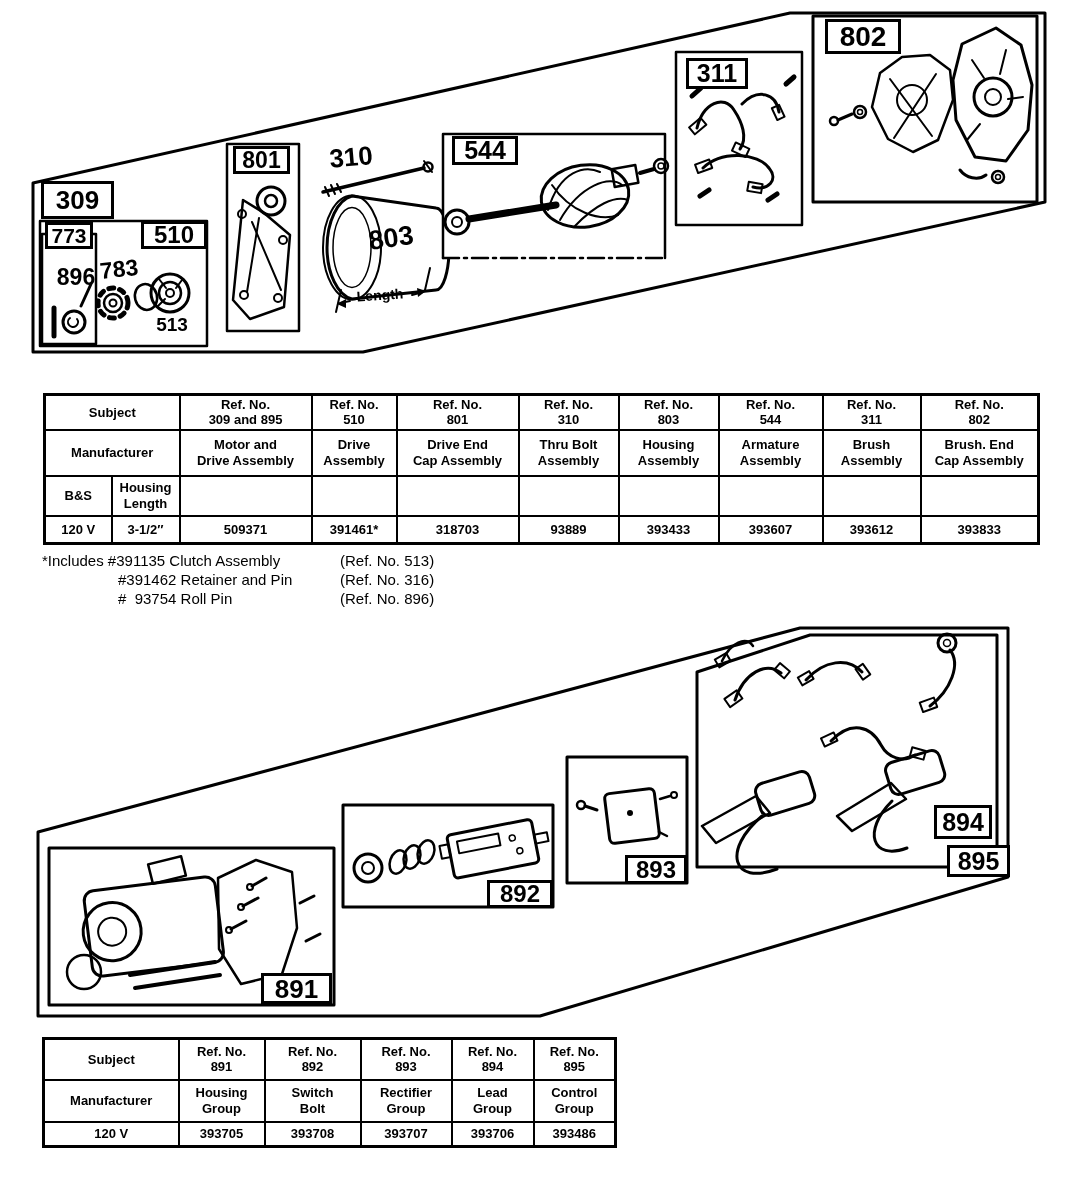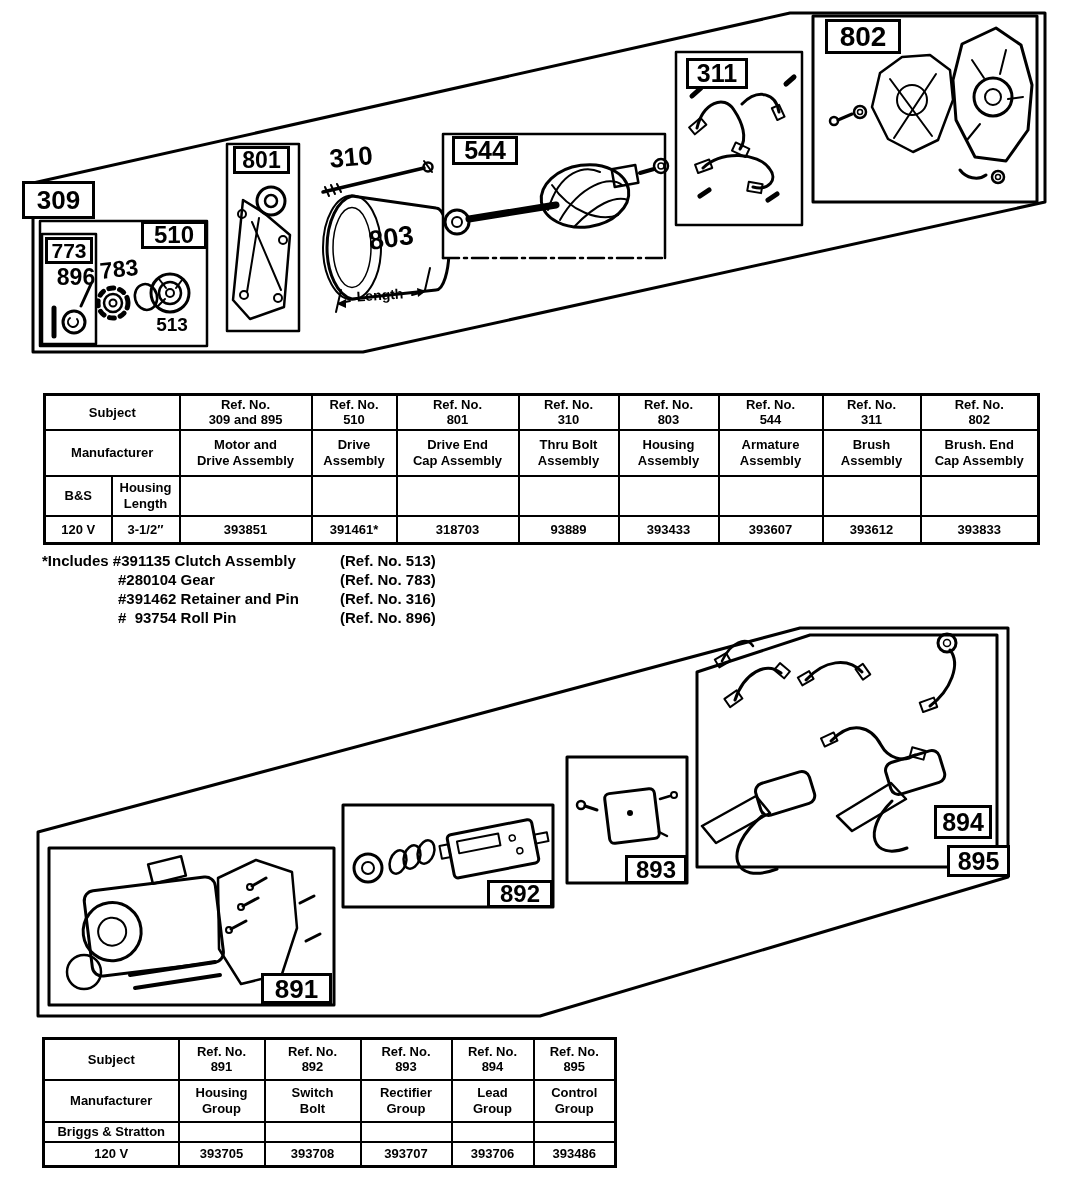--- a/index.html
+++ b/index.html
@@ -10,21 +10,21 @@
        font-weight:bold;color:#000;background:#fff;box-sizing:border-box;line-height:1;}
   .boxed{border:3px solid #000;}
   .plain{background:transparent;}
   table.ptable{position:absolute;border-collapse:collapse;table-layout:fixed;
        background:#fff;border:3px solid #000;}
   table.ptable td{border:2px solid #000;font-weight:bold;text-align:center;vertical-align:middle;
        white-space:pre-line;padding:0;font-size:13px;line-height:1.18;color:#000;}
   td.val{font-size:15px;}
   td.subj{font-size:14px;margin-left:18px;}
   td.maker{text-align:left;padding-left:3px;font-size:14px;}
-  #footnotes{position:absolute;left:42px;top:552px;width:470px;font-weight:bold;font-size:15px;}
+  #footnotes{position:absolute;left:42px;top:552px;width:470px;font-weight:normal;font-size:15px;}
   .fn-line{position:relative;height:19px;}
   .fn-part{position:absolute;left:0;top:0;white-space:pre;}
   .fn-line.ind .fn-part{left:76px;}
   .fn-ref{position:absolute;left:281px;top:0;white-space:pre;margin-left:17px;}
 </style>
 </head>
 <body>
 
 <div id="page">
 
@@ -234,22 +234,22 @@
         <path d="M762,816 C722,850 732,886 777,869" stroke-width="3"></path>
         <polygon points="837,816 891,783 906,799 852,831" stroke-width="2.5"></polygon>
         <g transform="rotate(-17 915 772)">
             <rect x="887" y="756" width="56" height="33" rx="8" stroke-width="3"></rect>
           </g>
         <path d="M892,801 C862,831 872,861 907,848" stroke-width="3"></path>
       </g>
     </g>
   </svg>
 
-  <div class="lbl boxed" style="left:22px;top:181px;width:73px;height:38px;font-size:26px;">309</div>
-  <div class="lbl boxed" style="left:45px;top:237px;width:48px;height:27px;font-size:21px;">773</div>
+  <div class="lbl boxed" style="left:41px;top:181px;width:73px;height:38px;font-size:26px;">309</div>
+  <div class="lbl boxed" style="left:45px;top:222px;width:48px;height:27px;font-size:21px;">773</div>
   <div class="lbl plain" style="left:52px;top:264px;width:48px;height:26px;font-size:23px;">896</div>
   <div class="lbl plain" style="left:96px;top:256px;width:46px;height:26px;font-size:23px;transform:rotate(-6deg);">783</div>
   <div class="lbl boxed" style="left:141px;top:221px;width:66px;height:28px;font-size:24px;">510</div>
   <div class="lbl plain" style="left:146px;top:310px;width:52px;height:28px;font-size:19px;">513</div>
   <div class="lbl boxed" style="left:233px;top:146px;width:57px;height:28px;font-size:23px;">801</div>
   <div class="lbl plain" style="left:324px;top:142px;width:54px;height:30px;font-size:26px;transform:rotate(-5deg);">310</div>
   <div class="lbl plain" style="left:362px;top:222px;width:58px;height:32px;font-size:27px;transform:rotate(-8deg);background:transparent;">803</div>
   <div class="lbl plain" style="left:352px;top:287px;width:56px;height:16px;font-size:14px;transform:rotate(-4deg);background:transparent;">Length</div>
   <div class="lbl boxed" style="left:452px;top:136px;width:66px;height:29px;font-size:25px;">544</div>
   <div class="lbl boxed" style="left:686px;top:58px;width:62px;height:31px;font-size:25px;">311</div>
@@ -322,40 +322,36 @@
         <td></td>
         <td></td>
         <td></td>
         <td></td>
         <td></td>
         <td></td>
       </tr>
       <tr style="height:28px;">
         <td class="val">120 V</td>
         <td class="val">3-1/2″</td>
-        <td class="val">393851</td>
+        <td class="val">509371</td>
         <td class="val">391461*</td>
         <td class="val">318703</td>
         <td class="val">93889</td>
         <td class="val">393433</td>
         <td class="val">393607</td>
         <td class="val">393612</td>
         <td class="val">393833</td>
       </tr>
     </tbody>
   </table>
 
   <div id="footnotes">
     <div class="fn-line">
       <span class="fn-part">*Includes #391135 Clutch Assembly</span>
       <span class="fn-ref">(Ref. No. 513)</span>
-    </div>
-    <div class="fn-line ind">
-      <span class="fn-part">#280104 Gear</span>
-      <span class="fn-ref">(Ref. No. 783)</span>
     </div>
     <div class="fn-line ind">
       <span class="fn-part">#391462 Retainer and Pin</span>
       <span class="fn-ref">(Ref. No. 316)</span>
     </div>
     <div class="fn-line ind">
       <span class="fn-part">#  93754 Roll Pin</span>
       <span class="fn-ref">(Ref. No. 896)</span>
     </div>
   </div>
@@ -389,28 +385,20 @@
 Group</td>
         <td>Switch
 Bolt</td>
         <td>Rectifier
 Group</td>
         <td>Lead
 Group</td>
         <td>Control
 Group</td>
       </tr>
-      <tr style="height:20px;">
-        <td class="maker">Briggs &amp; Stratton</td>
-        <td></td>
-        <td></td>
-        <td></td>
-        <td></td>
-        <td></td>
-      </tr>
       <tr style="height:25px;">
         <td class="val">120 V</td>
         <td class="val">393705</td>
         <td class="val">393708</td>
         <td class="val">393707</td>
         <td class="val">393706</td>
         <td class="val">393486</td>
       </tr>
     </tbody>
   </table>

